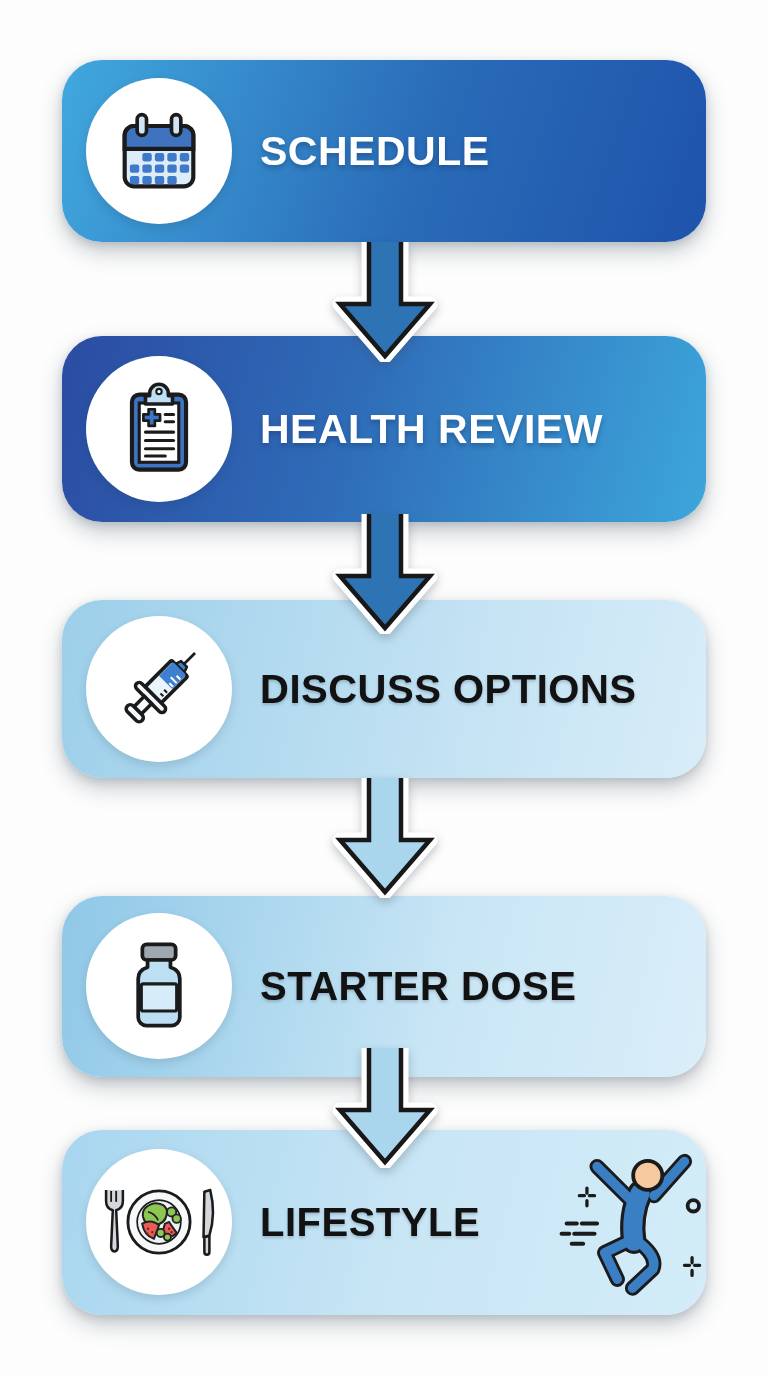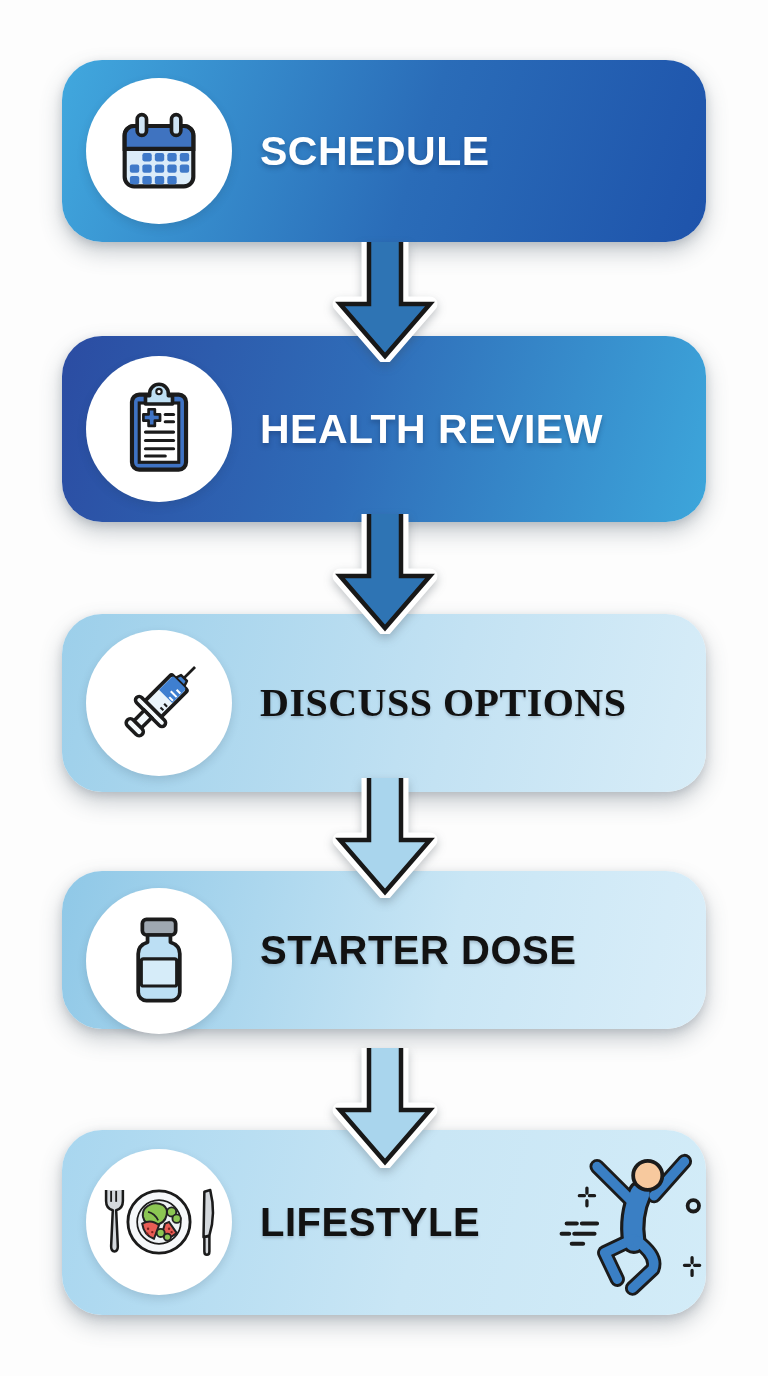--- a/index.html
+++ b/index.html
@@ -7,22 +7,22 @@
     position:relative;width:768px;height:1376px;overflow:hidden;
     background:#fdfdfd;
     font-family:"Liberation Sans","DejaVu Sans",sans-serif;
   }
   .step{
     position:absolute;left:62px;width:644px;border-radius:40px;z-index:1;
     box-shadow:0 10px 22px rgba(70,85,100,.30),0 3px 8px rgba(70,85,100,.18);
   }
   .step1{top:60px;height:182px;background:linear-gradient(108deg,#41a8de 0%,#2a6cb8 55%,#1e53ab 100%);}
   .step2{top:328px;height:186px;background:linear-gradient(105deg,#2b4ca2 0%,#2f6cb8 45%,#3da6db 100%);margin-top:8px;}
-  .step3{top:614px;height:178px;background:linear-gradient(103deg,#9ccfea 0%,#c3e2f3 60%,#d8edf8 100%);font-family:Liberation Serif, serif;}
-  .step4{top:871px;height:158px;background:linear-gradient(103deg,#8fc8e7 0%,#c9e6f5 60%,#daeef9 100%);}
+  .step3{top:600px;height:178px;background:linear-gradient(103deg,#9ccfea 0%,#c3e2f3 60%,#d8edf8 100%);}
+  .step4{top:896px;height:181px;background:linear-gradient(103deg,#8fc8e7 0%,#c9e6f5 60%,#daeef9 100%);}
   .step5{top:1130px;height:185px;background:linear-gradient(103deg,#a8d6ef 0%,#c9e6f5 55%,#d3ecf8 100%);}
   .badge{
     position:absolute;left:24px;width:146px;height:146px;border-radius:50%;
     background:#ffffff;box-shadow:0 4px 10px rgba(30,50,70,.15);
     display:flex;align-items:center;justify-content:center;
   }
   .step1 .badge{top:18px}.step2 .badge{top:20px}.step3 .badge{top:16px}
   .step4 .badge{top:17px}.step5 .badge{top:19px}
   .badge svg{width:104px;height:104px;}
   .step5 .badge svg{width:126px;height:92px;}

